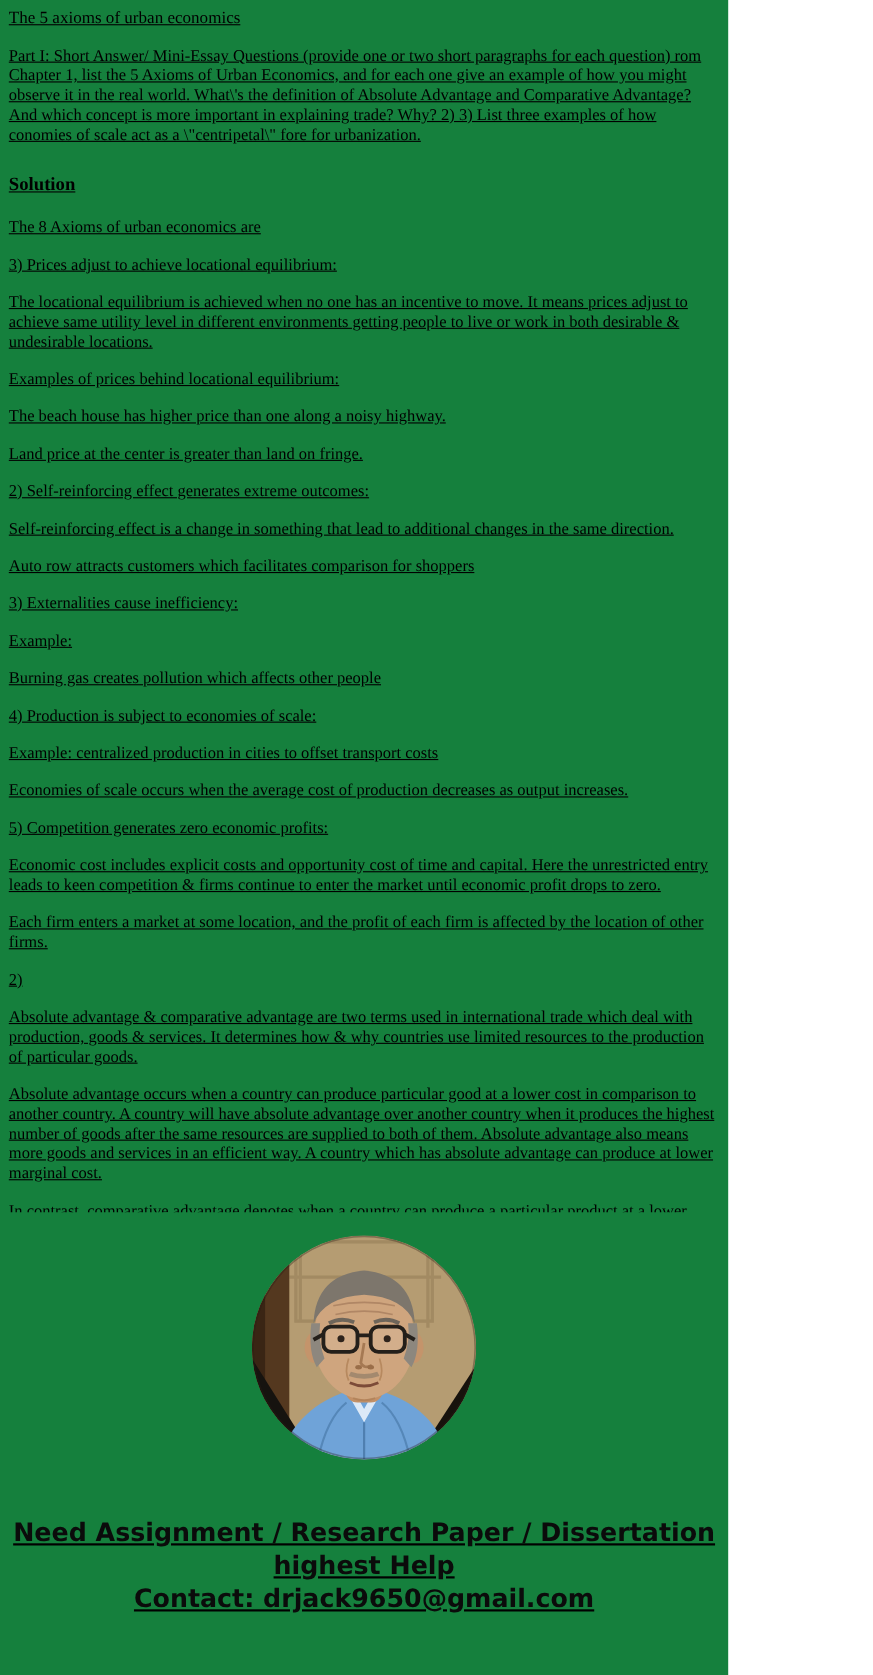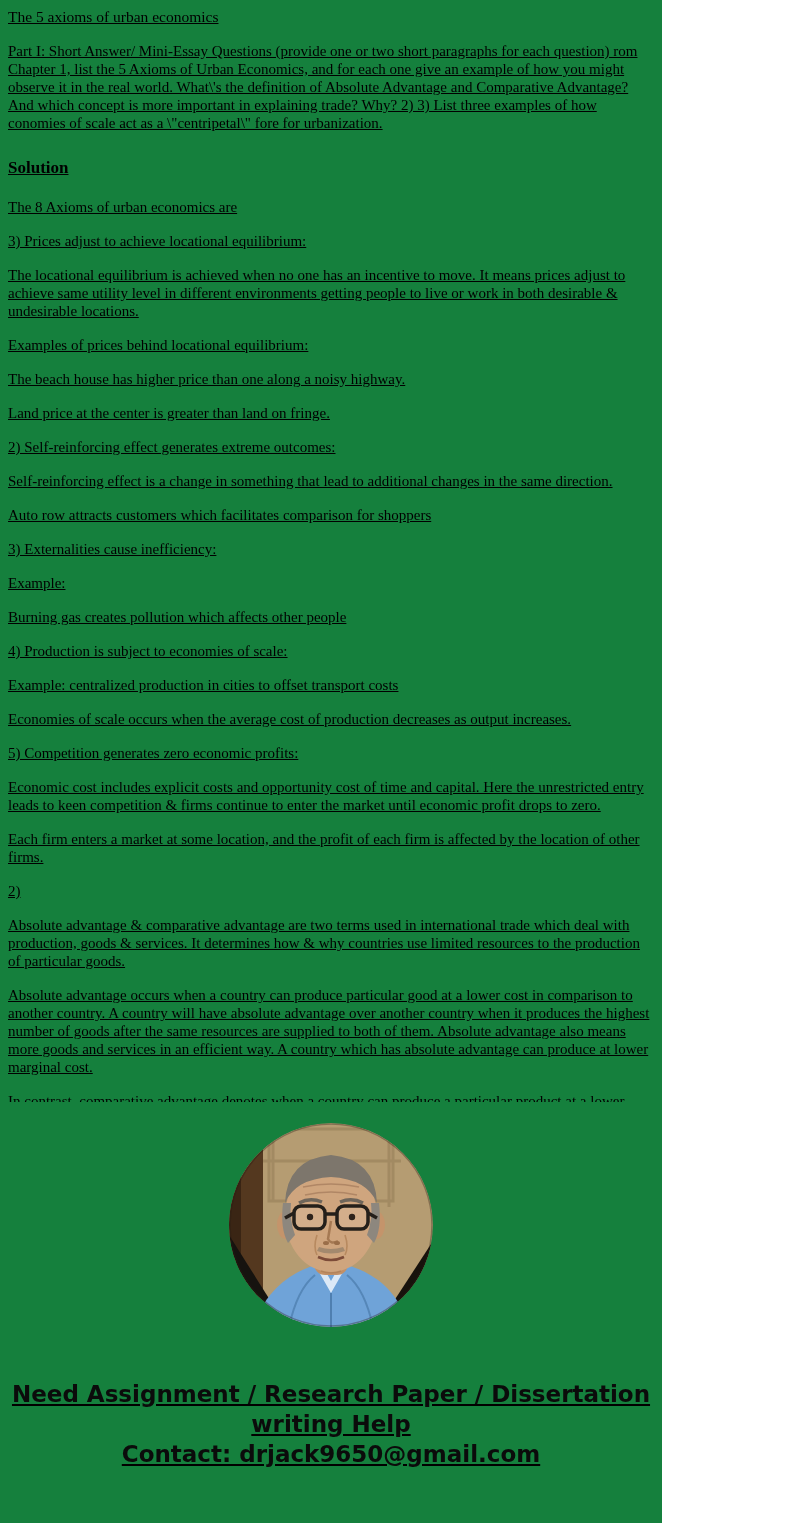--- a/index.html
+++ b/index.html
@@ -158,17 +158,17 @@
           <path d="M89 134 Q102 140 115 134" stroke="#7c4b38" stroke-width="2.5" fill="none"></path>
           <path d="M92 148 Q102 152 112 148" stroke="#a87b54" stroke-width="1.6" fill="none" opacity="0.6"></path>
         </g>
         <circle cx="102" cy="102" r="101" fill="none" stroke="rgba(40,30,20,0.35)" stroke-width="1.5"></circle>
       </svg>
     </span>
   </div>
 
   <div class="footer">
     <div>Need Assignment / Research Paper / Dissertation</div>
-    <div>writing Help</div>
+    <div>highest Help</div>
     <div>Contact: drjack9650@gmail.com</div>
   </div>
 
 </div>
 
 </body></html>

